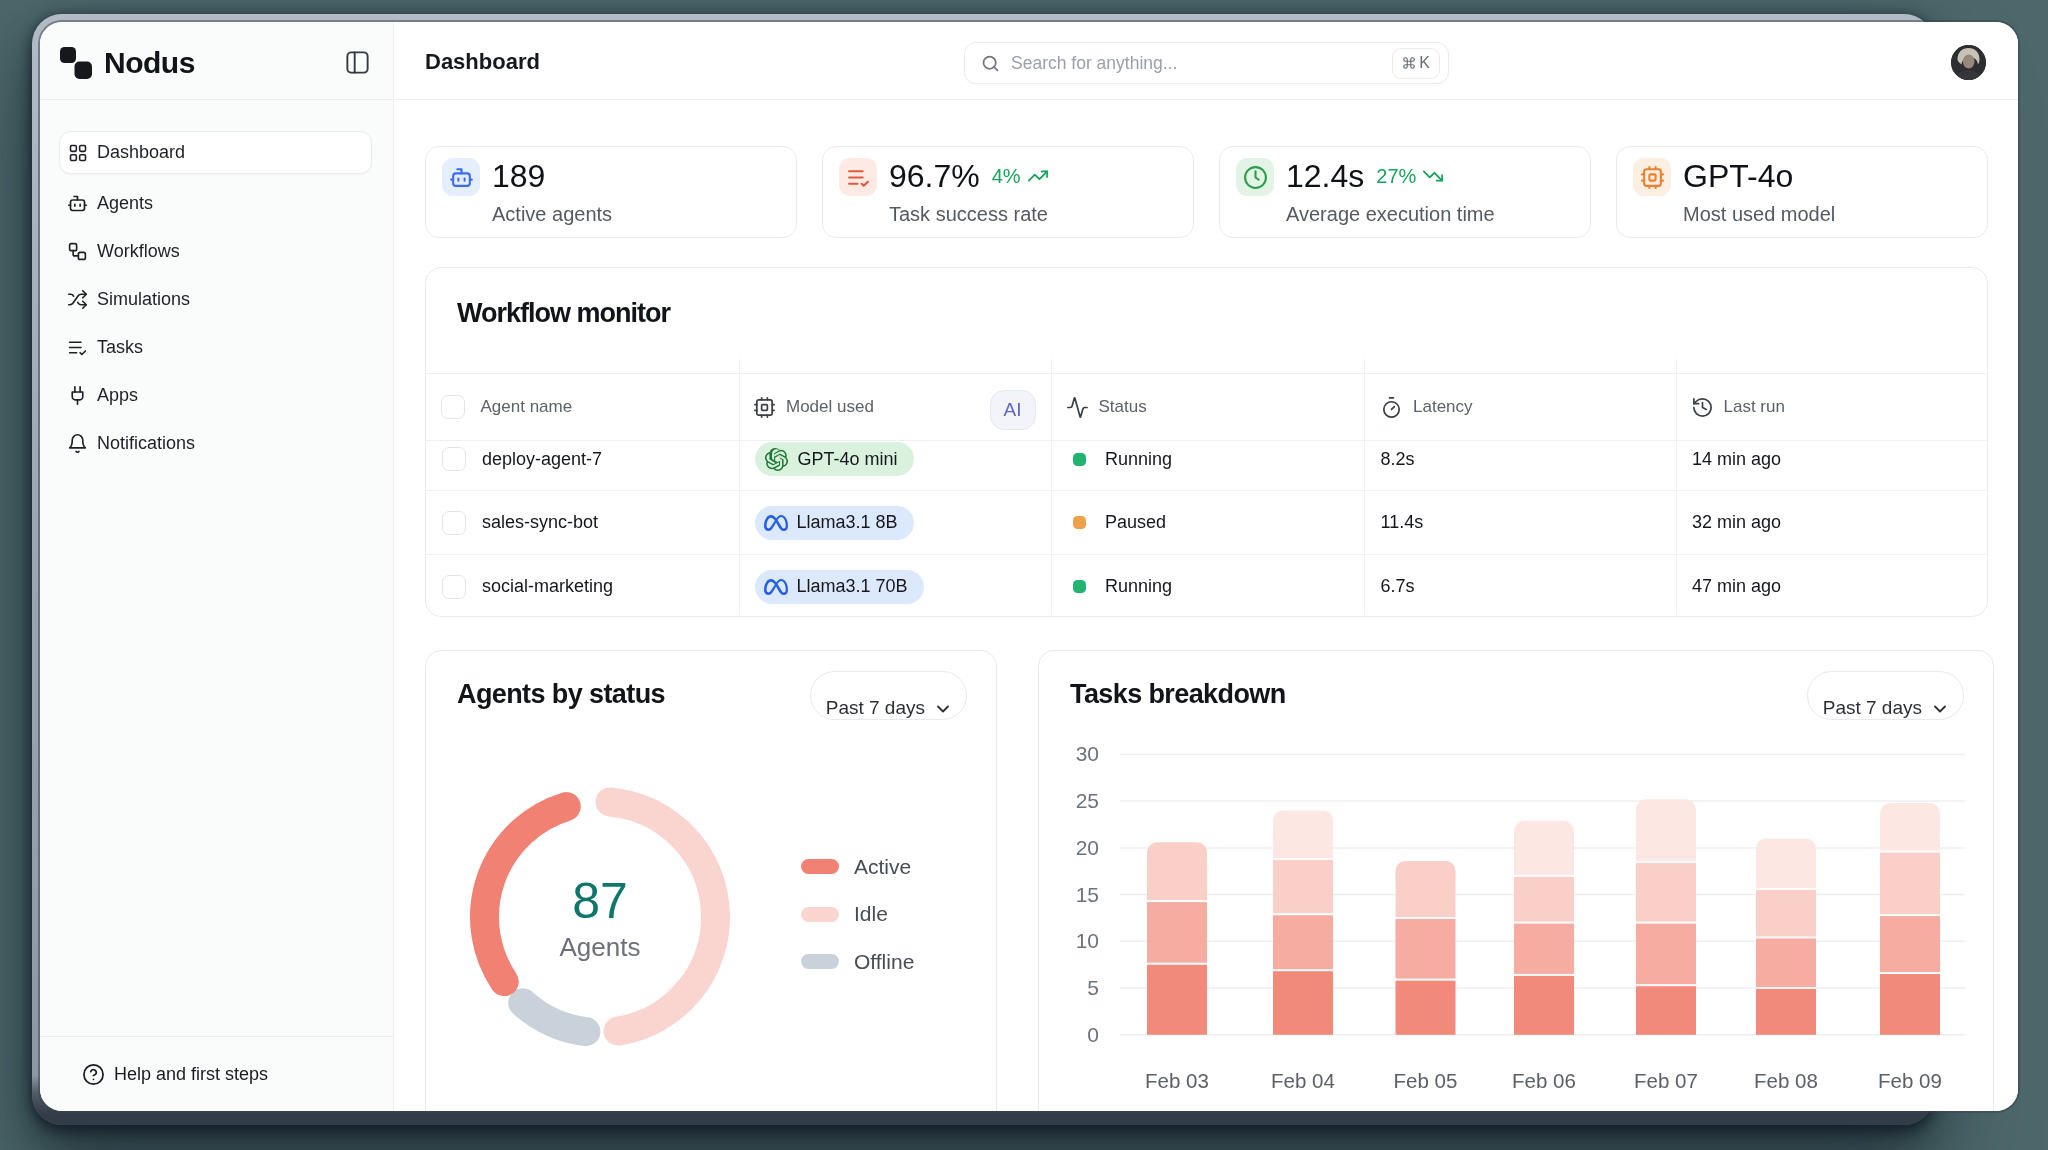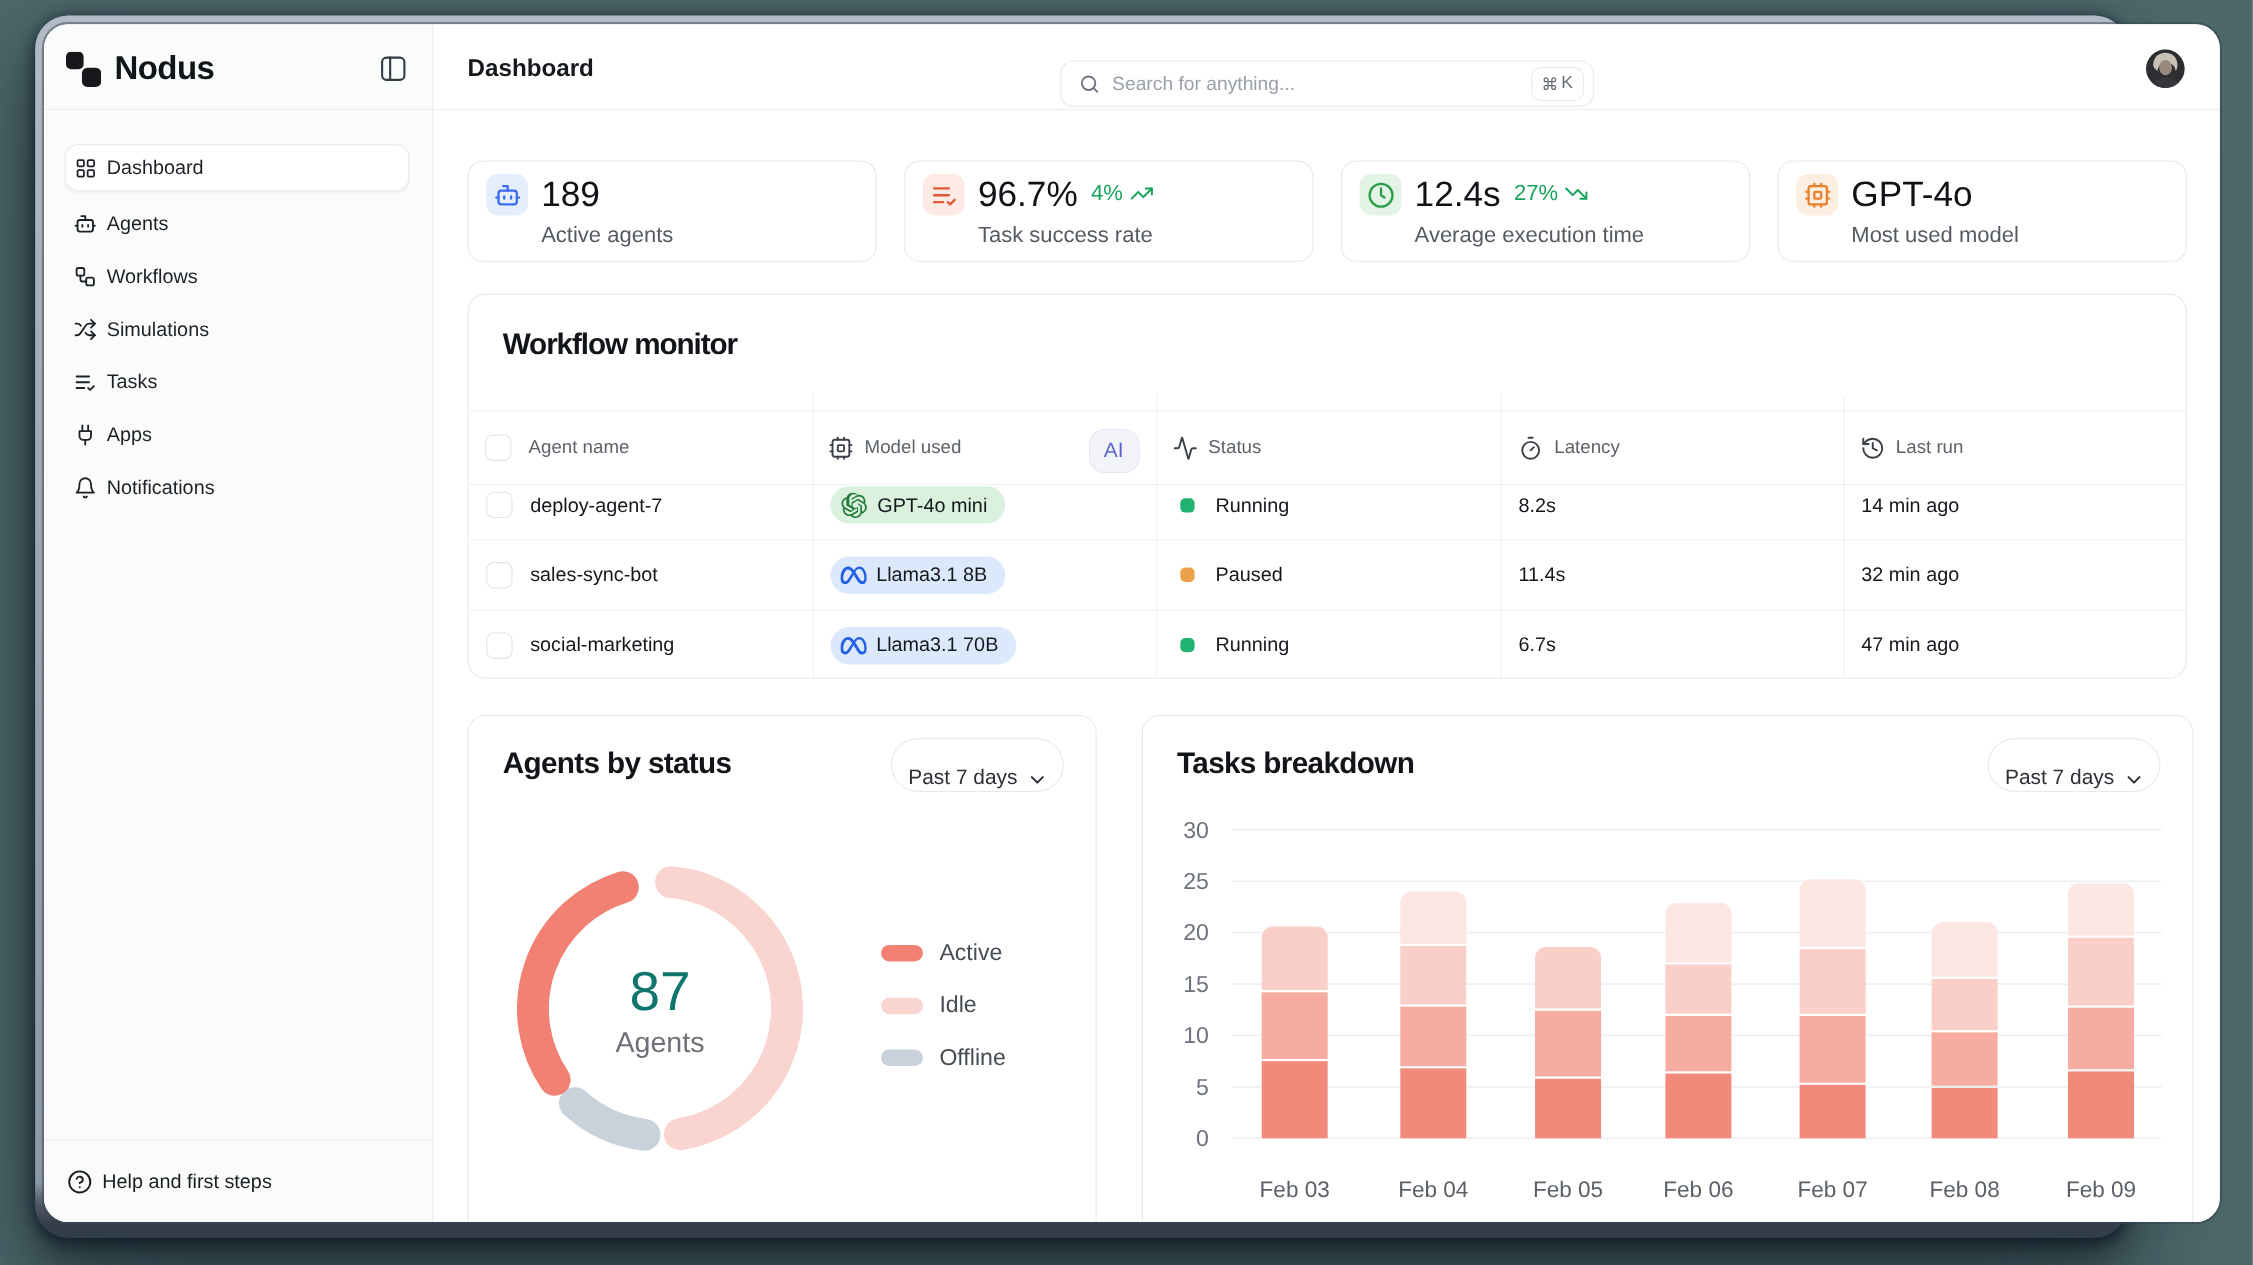--- a/index.html
+++ b/index.html
@@ -15,26 +15,26 @@
 
 .sidebar { position:absolute; left:0; top:0; width:354px; height:100%; background:#fafbfb; border-right:1px solid #ededef; }
 .side-top { position:absolute; left:0; top:0; width:100%; height:78px; border-bottom:1px solid #ededef; }
 .logo-name { position:absolute; left:64px; top:24px; font-size:30px; font-weight:700; color:#111418; letter-spacing:-0.5px; }
 .logo-mark { position:absolute; left:20px; top:25px; }
 .panel-ic { position:absolute; left:304px; top:27px; color:#343a42; }
 .nav { position:absolute; left:19px; top:109px; width:313px; }
 .nav-item { position:relative; height:43px; margin-bottom:5px; display:flex; align-items:center; padding-left:8px; color:#1d2127; font-size:18px; }
 .nav-item.active { background:#fff; border:1px solid #e9ebee; border-radius:12px; box-shadow:0 1px 2px rgba(20,30,40,.04); margin-bottom:8px; }
 .nav-item svg { margin-right:9px; flex:none; }
-.side-bottom { position:absolute; left:0; bottom:0; width:100%; height:75px; border-top:1px solid #ededef; display:flex; align-items:center; padding-left:21px; font-size:18px; color:#191d22; }
+.side-bottom { position:absolute; left:0; bottom:0; width:100%; height:75px; border-top:1px solid #ededef; display:flex; align-items:center; padding-left:42px; font-size:18px; color:#191d22; }
 .side-bottom svg { margin-right:9px; }
 
 .topbar { position:absolute; left:355px; top:0; width:1623px; height:78px; border-bottom:1px solid #ededef; background:#fff; }
 .page-title { position:absolute; left:30px; top:27px; font-size:22px; font-weight:700; color:#15181d; }
-.search { position:absolute; left:569px; top:33px; width:485px; height:42px; border:1px solid #e9ebee; border-radius:12px; background:#fff; box-shadow:0 1px 2px rgba(20,30,40,.03); display:flex; align-items:center; padding:0 8px 0 15px; }
+.search { position:absolute; left:569px; top:20px; width:485px; height:42px; border:1px solid #e9ebee; border-radius:12px; background:#fff; box-shadow:0 1px 2px rgba(20,30,40,.03); display:flex; align-items:center; padding:0 8px 0 15px; }
 .search svg.mag { color:#6f757e; flex:none; }
 .search .ph { margin-left:10px; font-size:17.5px; color:#9aa0a9; flex:1; }
 .kbd { display:flex; align-items:center; gap:3px; border:1px solid #e8eaed; border-radius:9px; height:31px; padding:0 9px; color:#676e78; font-size:16px; background:#fff; }
 .avatar { position:absolute; left:1556px; top:23px; width:35px; height:35px; border-radius:50%; overflow:hidden; background:#2e3134; }
 
 .content { position:absolute; left:355px; top:79px; width:1623px; height:1010px; background:#fff; }
 .stats { position:absolute; left:30px; top:45px; display:flex; gap:25px; }
 .stat { width:372px; height:92px; border:1px solid #e8eaed; border-radius:14px; background:#fff; display:flex; padding:11px 0 0 16px; }
 .stat .ib { width:38px; height:38px; border-radius:11px; display:flex; align-items:center; justify-content:center; flex:none; }
 .stat .tx { margin-left:12px; padding-top:2px; }

